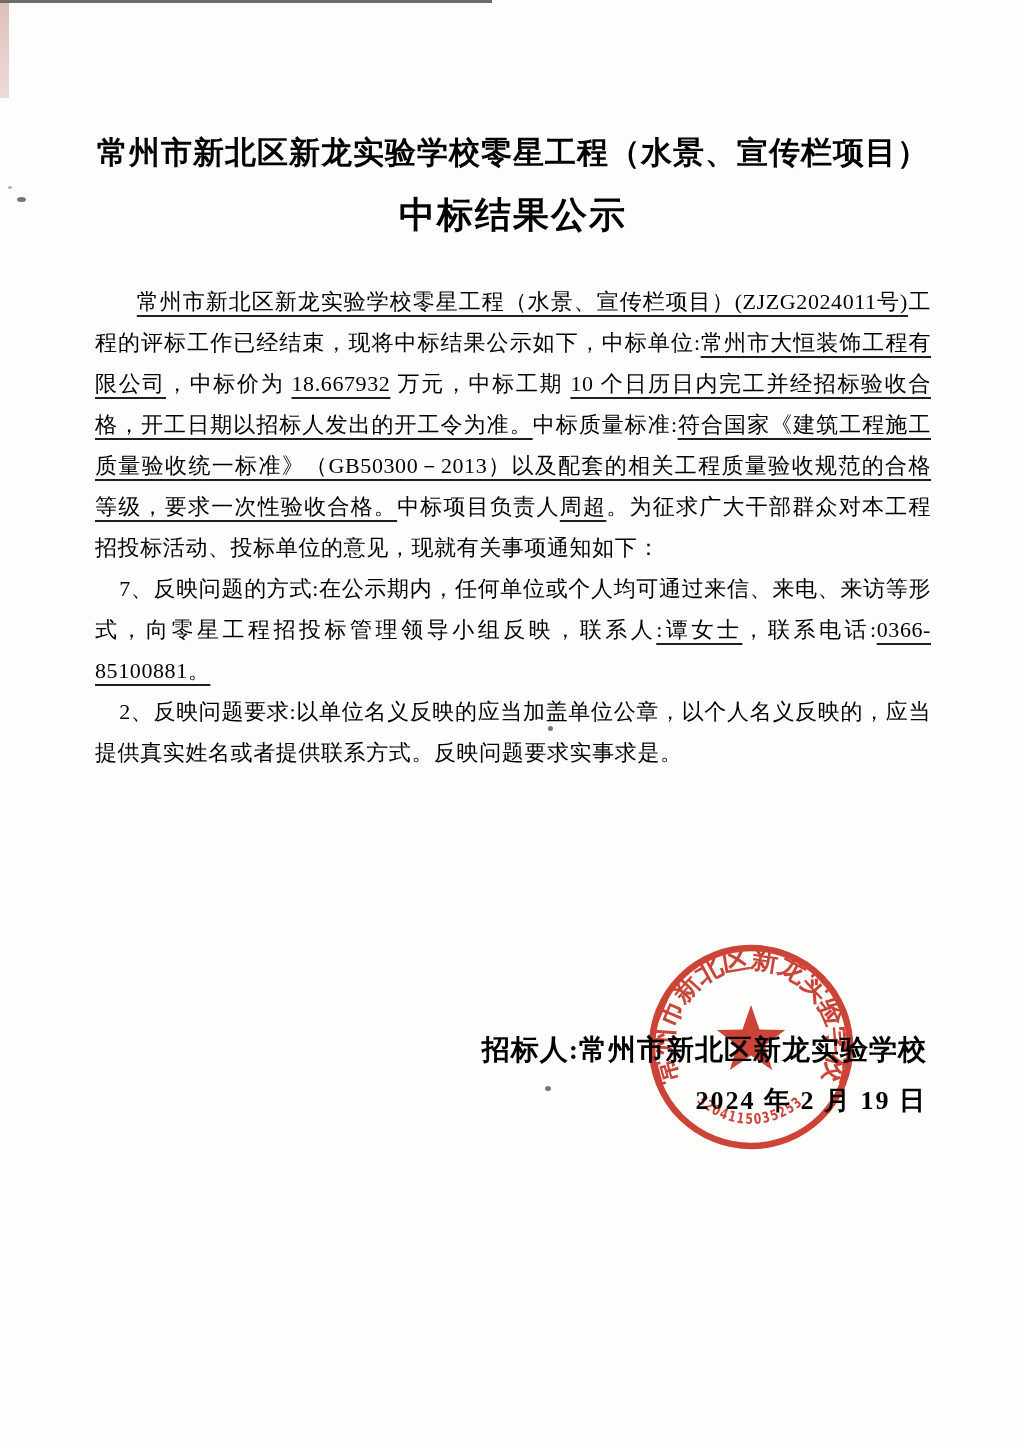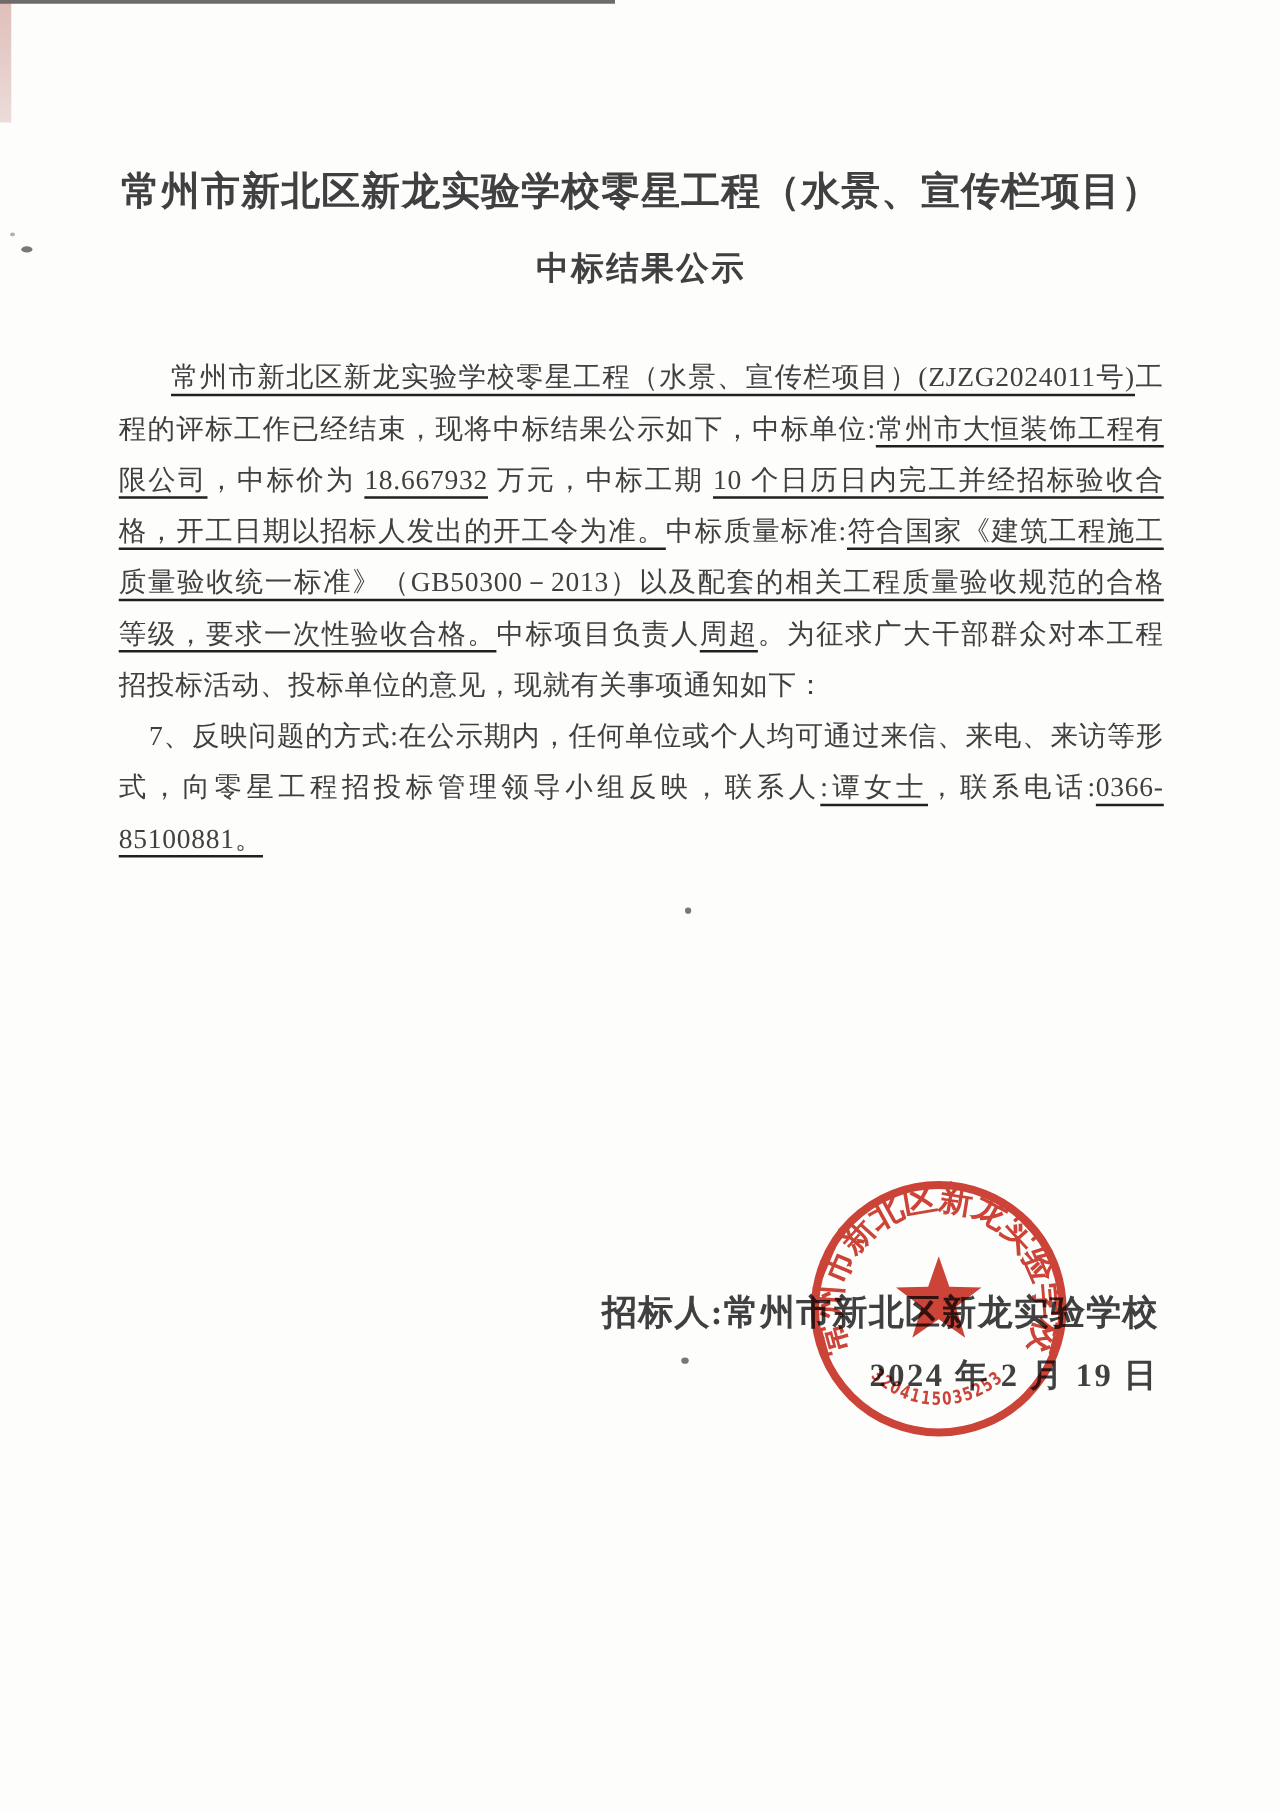--- a/index.html
+++ b/index.html
@@ -3,41 +3,41 @@
 <meta charset="utf-8">
 <style>
   html,body { margin:0; padding:0; background:#e8e8e8; }
   .page {
     position:relative;
     width:1024px; height:1448px;
     margin:0 auto;
     background:#fdfdfc;
     overflow:hidden;
     font-family:"Liberation Serif","DejaVu Serif",serif;
-    color:#404040;
+    color:#000000;
   }
   
   .edge-top   { position:absolute; left:0; top:0; width:492px; height:3px; background:#2e2e2e; opacity:.7; }
   .corner-smudge { position:absolute; left:0; top:2px; width:9px; height:96px;
                    background:linear-gradient(#a84b3e,#caa09a); opacity:.35; }
   .speck { position:absolute; background:#555; border-radius:50%; opacity:.8; }
   .speck.s1 { left:8px;  top:186px; width:4px; height:3px; opacity:.45;}
   .speck.s2 { left:17px; top:197px; width:9px; height:5px; }
   .speck.s3 { left:548px;top:726px; width:5px; height:5px; }
   .speck.s4 { left:545px;top:1086px;width:6px; height:5px; }
 
   .content { position:absolute; left:95px; top:0; width:836px; }
   .title-line1 {
     margin:134px 0 0 0;
     font-size:31px; font-weight:bold; line-height:38px;
     text-align:center; letter-spacing:1px;
   }
   .title-line2 {
     margin:26px 0 0 0;
-    font-size:26px; font-weight:bold; line-height:34px;
+    font-size:36px; font-weight:bold; line-height:34px;
     text-align:center; letter-spacing:2px;
   }
   .body-text {
     margin-top:49px;
     font-size:22px; line-height:41px;
     text-align:justify; letter-spacing:.6px;
   }
   .body-text p { margin:0; }
   p.indent-2 { text-indent:1.9em; }
   p.indent-1 { text-indent:1.1em; }
@@ -77,20 +77,21 @@
   <div class="speck s3"></div>
   <div class="speck s4"></div>
 
   <div class="content">
     <h1 class="title-line1">常州市新北区新龙实验学校零星工程（水景、宣传栏项目）</h1>
     <h1 class="title-line2">中标结果公示</h1>
 
     <div class="body-text">
       <p class="indent-2"><span class="u">常州市新北区新龙实验学校零星工程（水景、宣传栏项目）(ZJZG2024011号)</span><span>工程的评标工作已经结束，现将中标结果公示如下，中标单位:</span><span class="u">常州市大恒装饰工程有限公司</span><span>，中标价为 </span><span class="u">18.667932</span><span> 万元，中标工期 </span><span class="u">10 个日历日内完工并经招标验收合格，开工日期以招标人发出的开工令为准。</span><span>中标质量标准:</span><span class="u">符合国家《建筑工程施工质量验收统一标准》（GB50300－2013）以及配套的相关工程质量验收规范的合格等级，要求一次性验收合格。</span><span>中标项目负责人</span><span class="u">周超</span><span>。为征求广大干部群众对本工程招投标活动、投标单位的意见，现就有关事项通知如下：</span></p>
       <p class="indent-1"><span>7、反映问题的方式:在公示期内，任何单位或个人均可通过来信、来电、来访等形式，向零星工程招投标管理领导小组反映，联系人</span><span class="u">:谭女士</span><span>，联系电话:</span><span class="u">0366-85100881。</span></p>
+      <p class="indent-1"><span>2、反映问题要求:以单位名义反映的应当加盖单位公章，以个人名义反映的，应当提供真实姓名或者提供联系方式。反映问题要求实事求是。</span></p>
     </div>
   </div>
 
   <div class="footer">
     <div class="bidder-line">招标人:常州市新北区新龙实验学校</div>
     <div class="date-line">2024 年 2 月 19 日</div>
   </div>
 
   <svg class="seal" viewBox="0 0 212 212" xmlns="http://www.w3.org/2000/svg">
     <defs>

